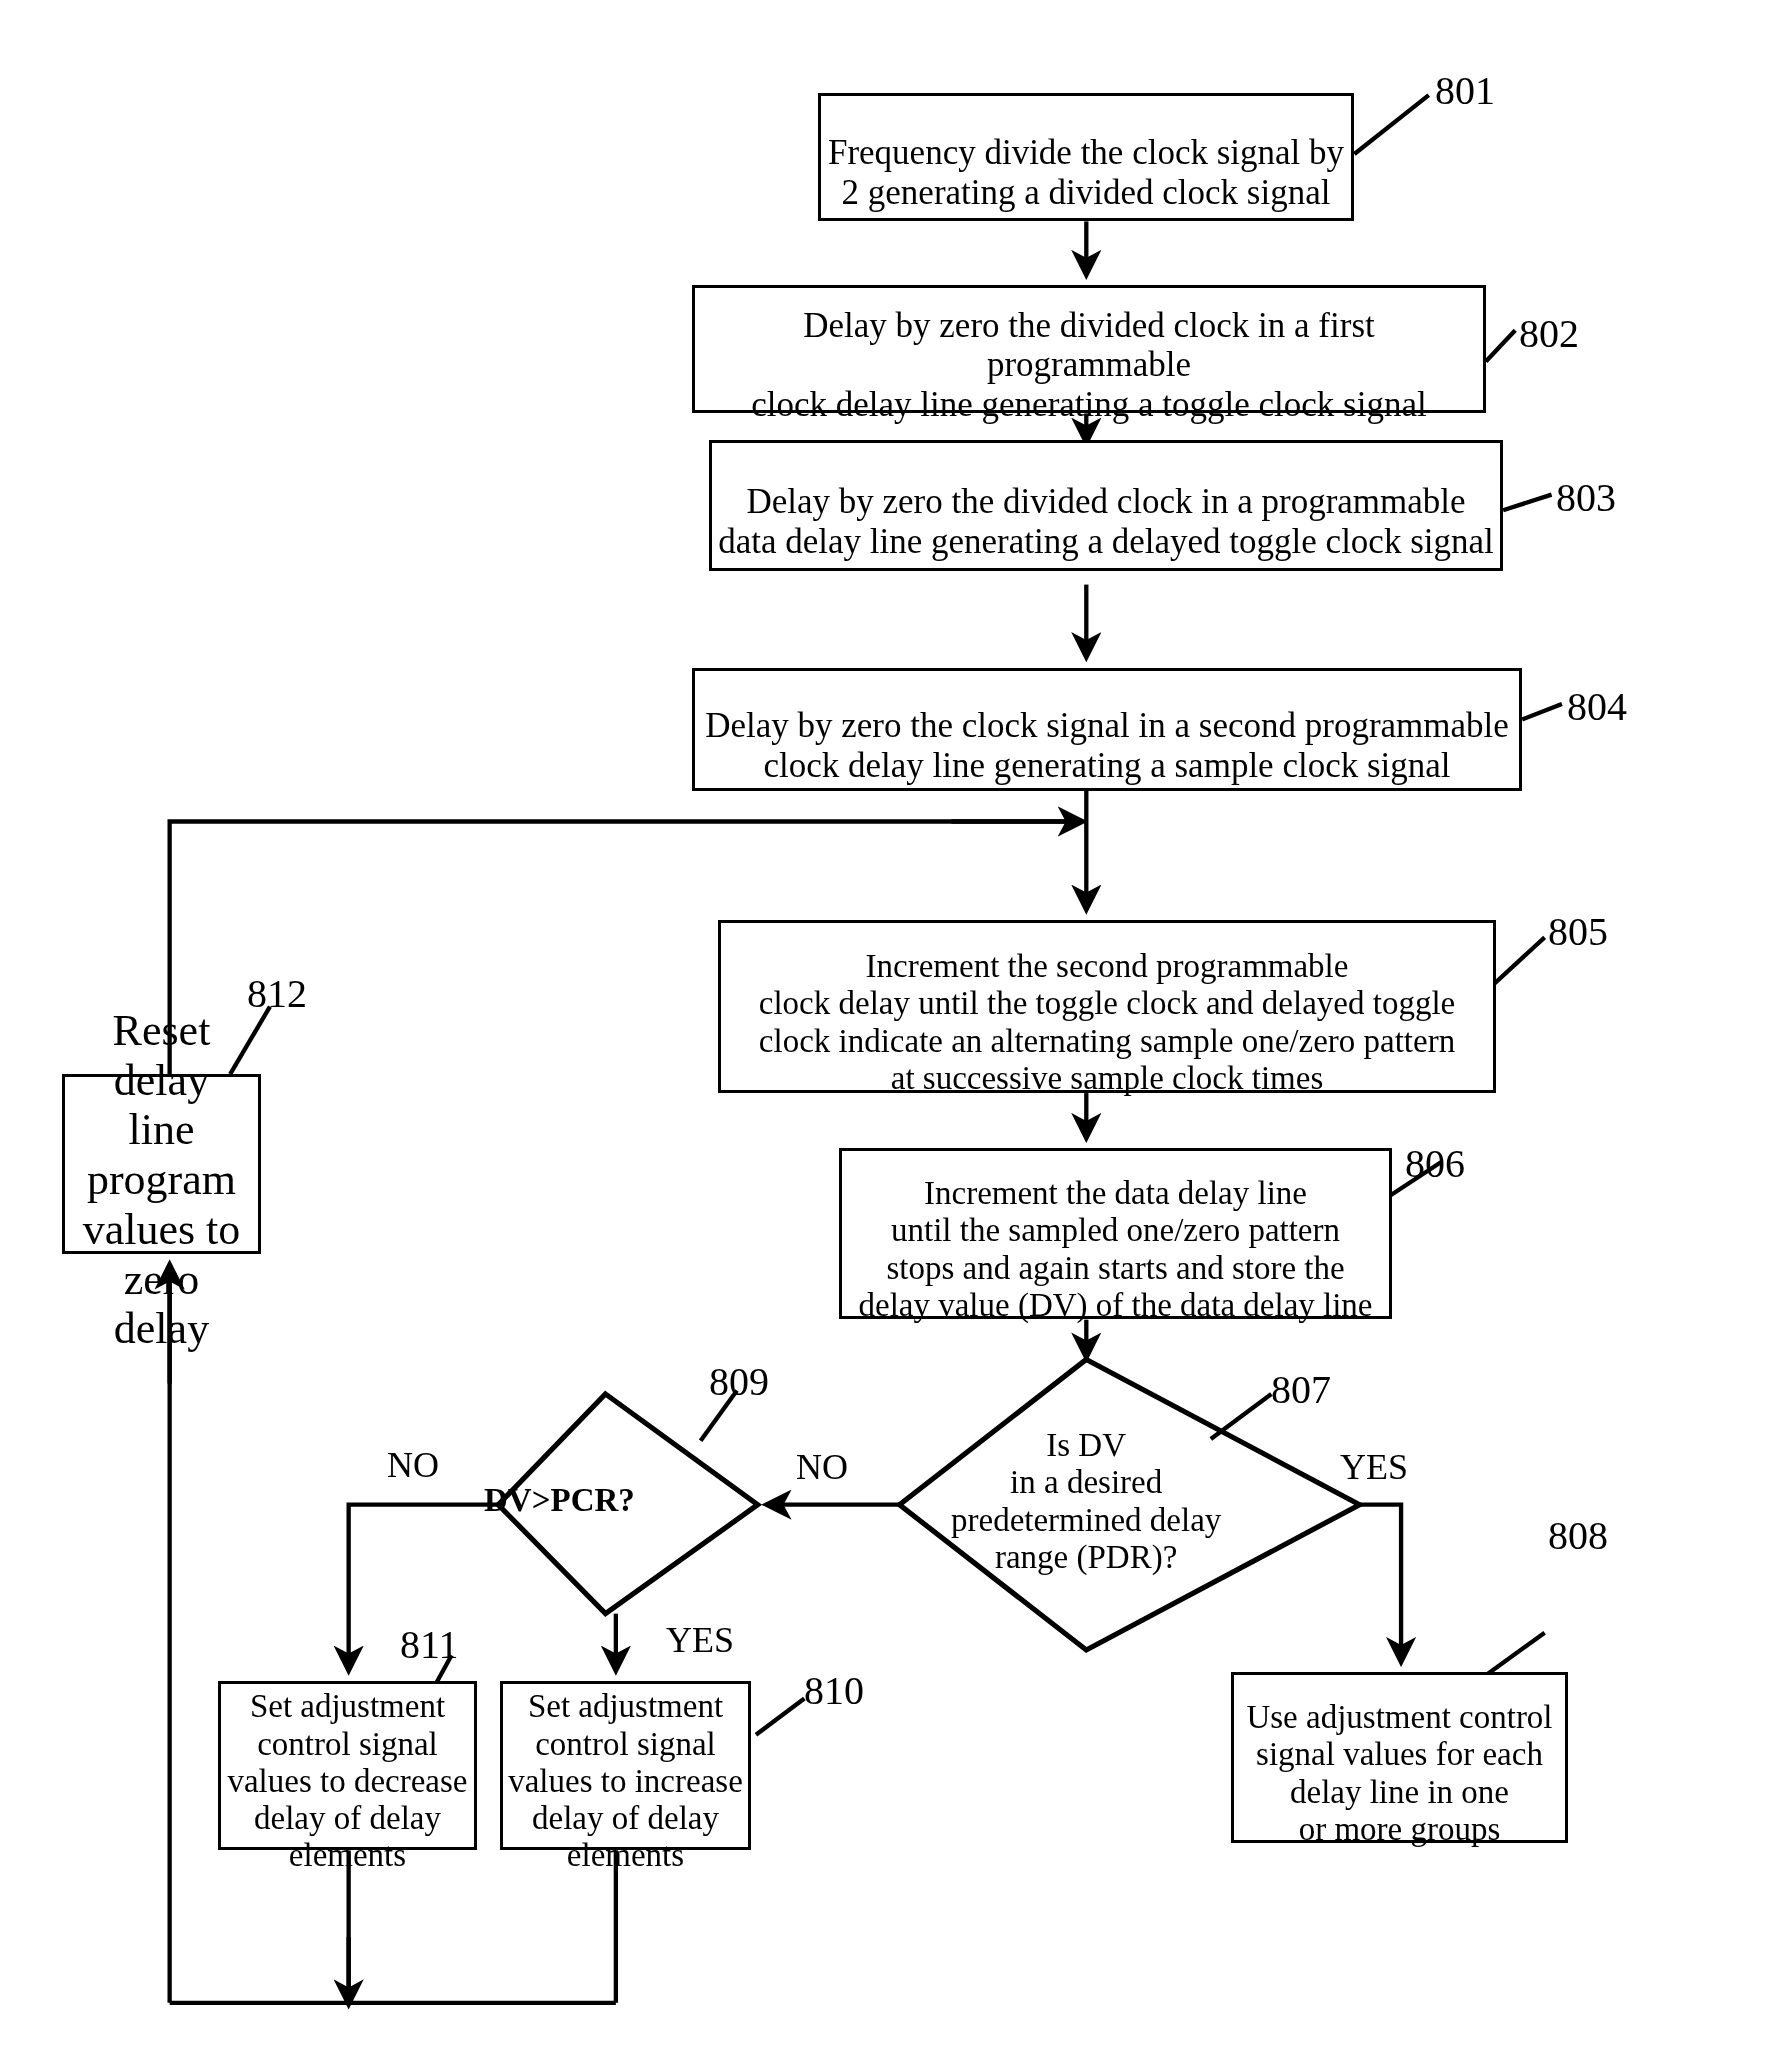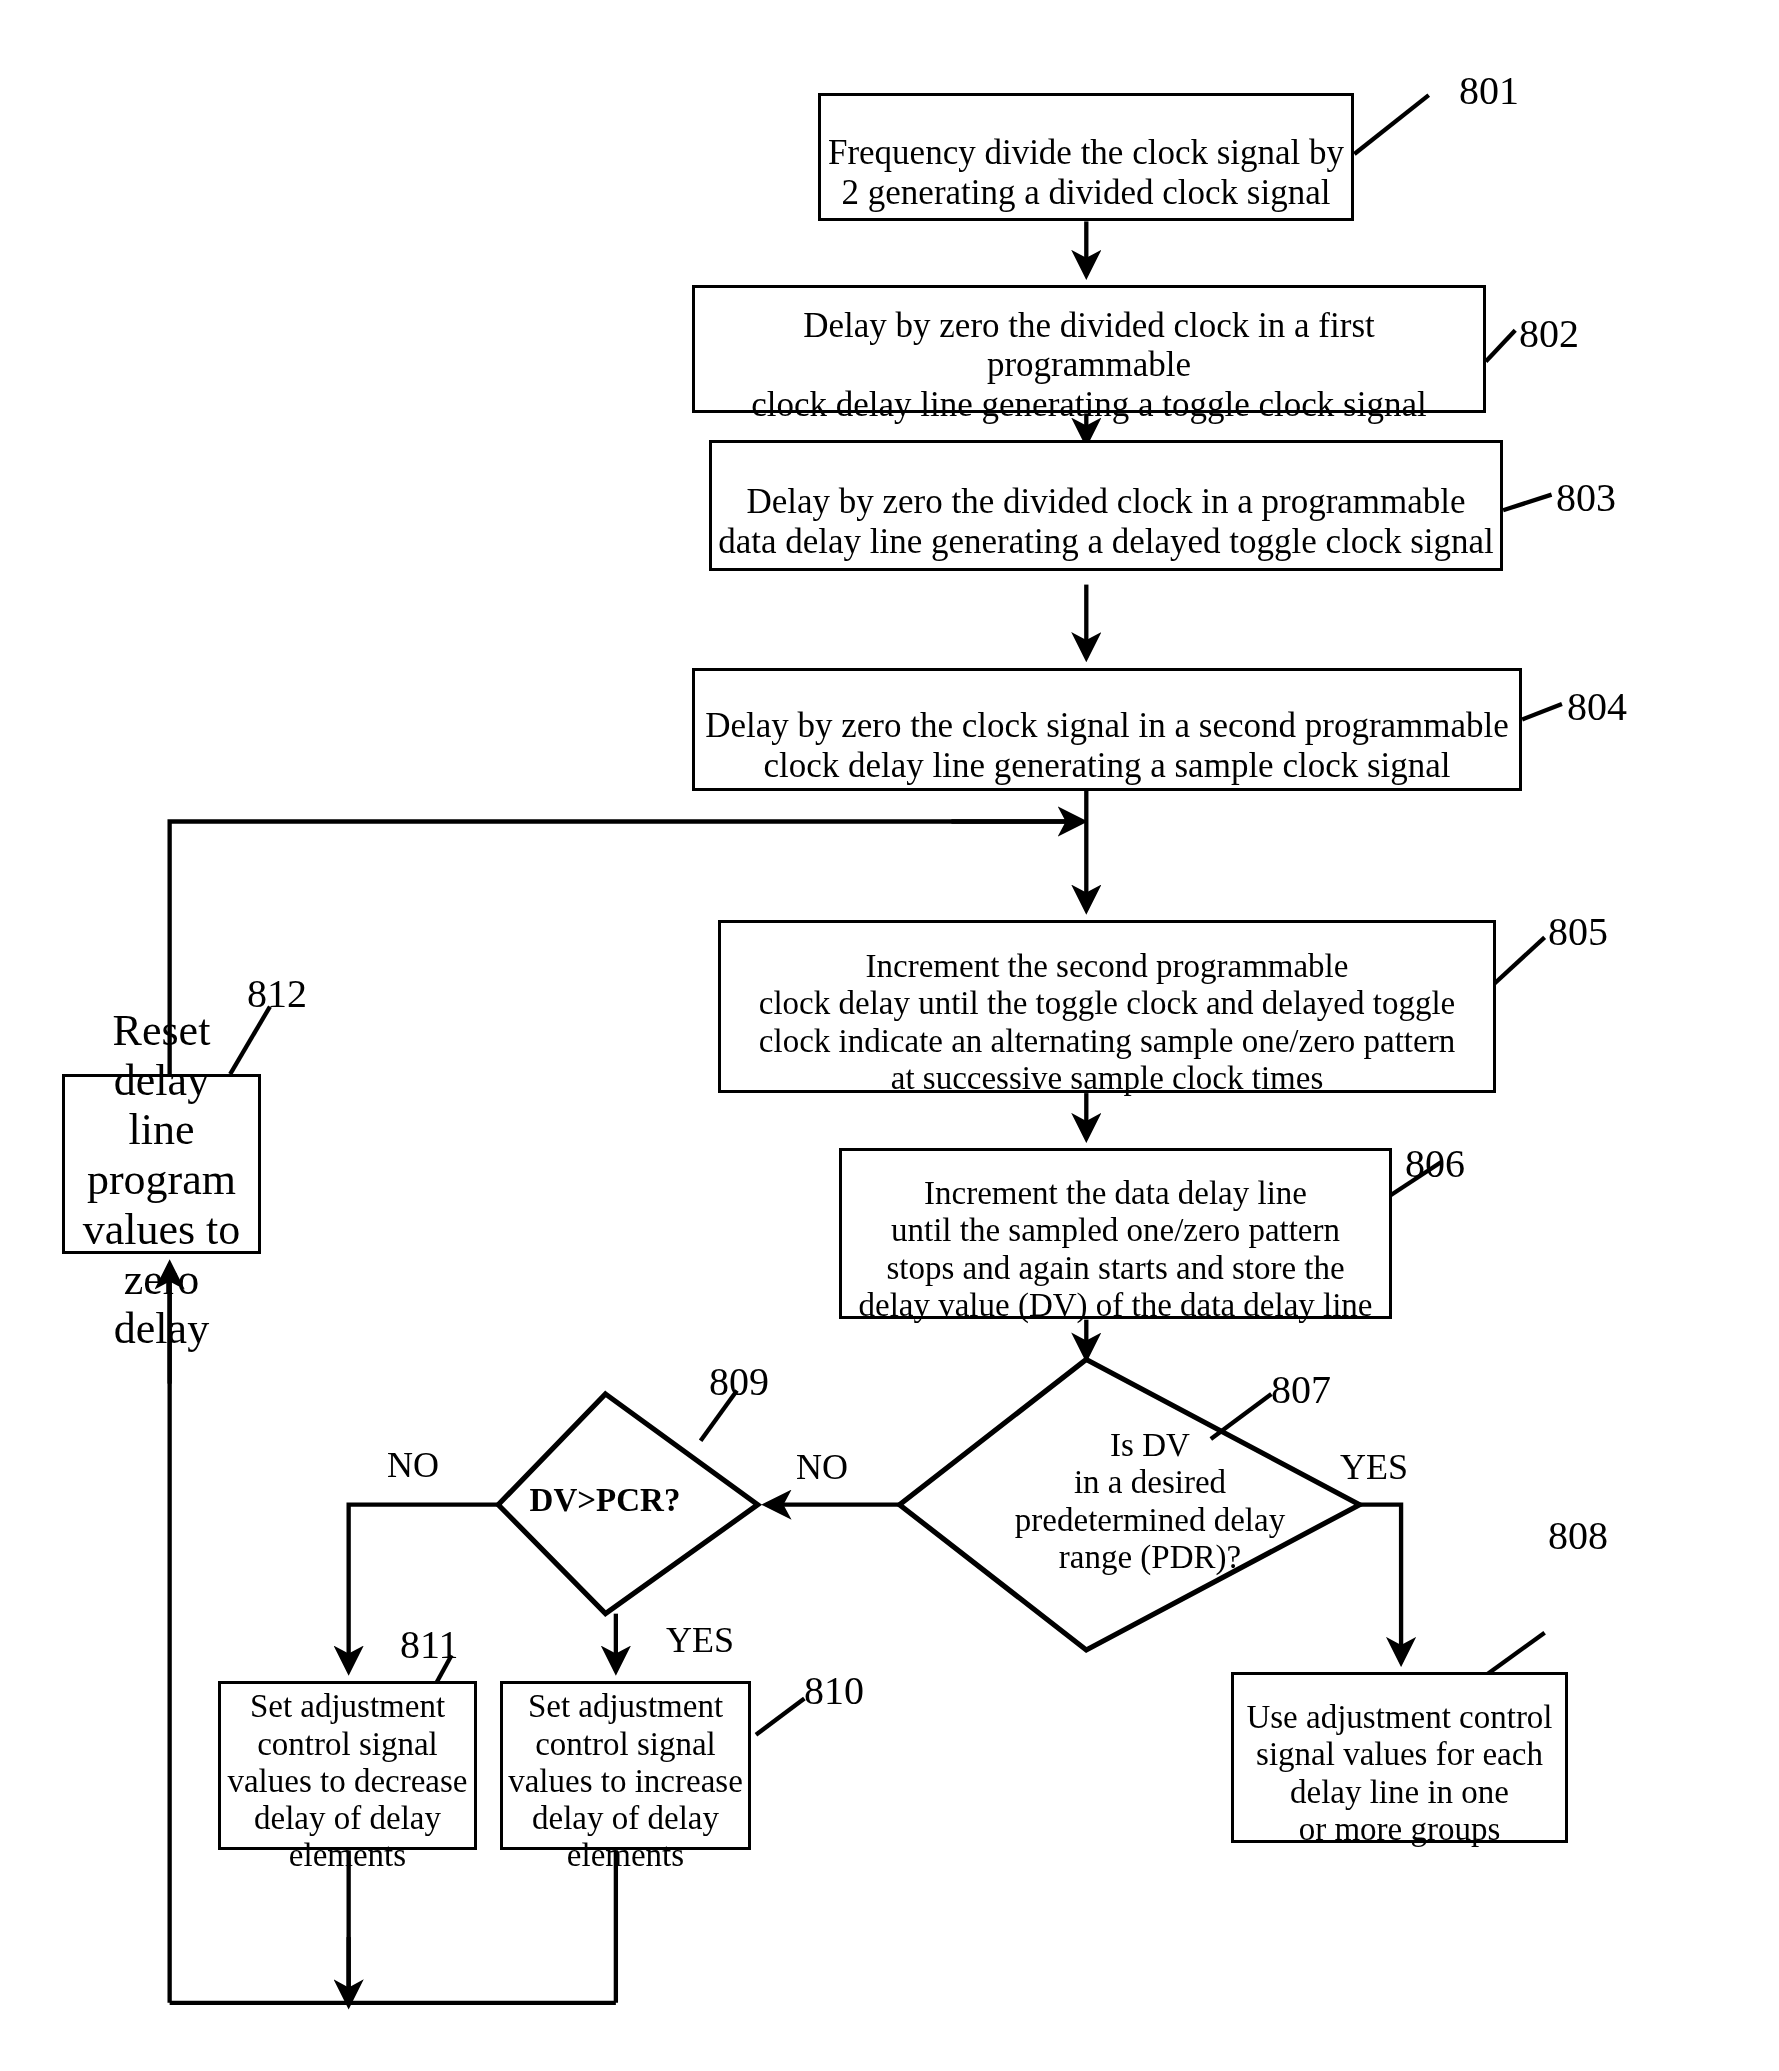--- a/index.html
+++ b/index.html
@@ -41,21 +41,20 @@
   }
   .pbox .txt {
     line-height: 1.13;
     padding: 0 3.5px;
     margin-top: 32px;
   }
   .diamond-label {
     position: absolute;
     display: flex;
     align-items: center;
-    justify-content: center;
     text-align: center;
     line-height: 1.13;
     z-index: 6;
     color: #000000;
   }
   .refnum {
     position: absolute;
     font-size: 40px;
     color: #000000;
     z-index: 7;
@@ -78,21 +77,21 @@
   #n806 { left: 839px;  top: 1148px; width: 553px;  height: 171px;  font-size: 33px; }
   #n808 { left: 1231px; top: 1672px; width: 337px;  height: 171px;  font-size: 33px; }
   #n810 { left: 500px;  top: 1681px; width: 251px;  height: 169px;  font-size: 33px; }
   #n811 { left: 218px;  top: 1681px; width: 259px;  height: 169px;  font-size: 33px; }
   #n812 { left: 62px;   top: 1074px; width: 199px;  height: 180px;  font-size: 44px; }
 
   #d807-label { left: 951px; top: 1415px; width: 398px; height: 173px; font-size: 33px; }
   #d809-label { left: 484px;  top: 1470px; width: 242px; height: 61px;  font-size: 33px; font-weight: bold; }
 
   
-  #r801 { left: 1435px; top: 67px; margin-left: 24px;  }
+  #r801 { left: 1435px; top: 67px;  }
   #r802 { left: 1519px; top: 310px; }
   #r803 { left: 1556px; top: 474px; }
   #r804 { left: 1567px; top: 683px; }
   #r805 { left: 1548px; top: 908px;}
   #r806 { left: 1405px; top: 1140px;}
   #r807 { left: 1271px; top: 1366px;}
   #r808 { left: 1548px; top: 1512px;}
   #r809 { left: 709px;  top: 1358px;}
   #r810 { left: 804px;  top: 1667px;}
   #r811 { left: 400px;  top: 1621px;}

